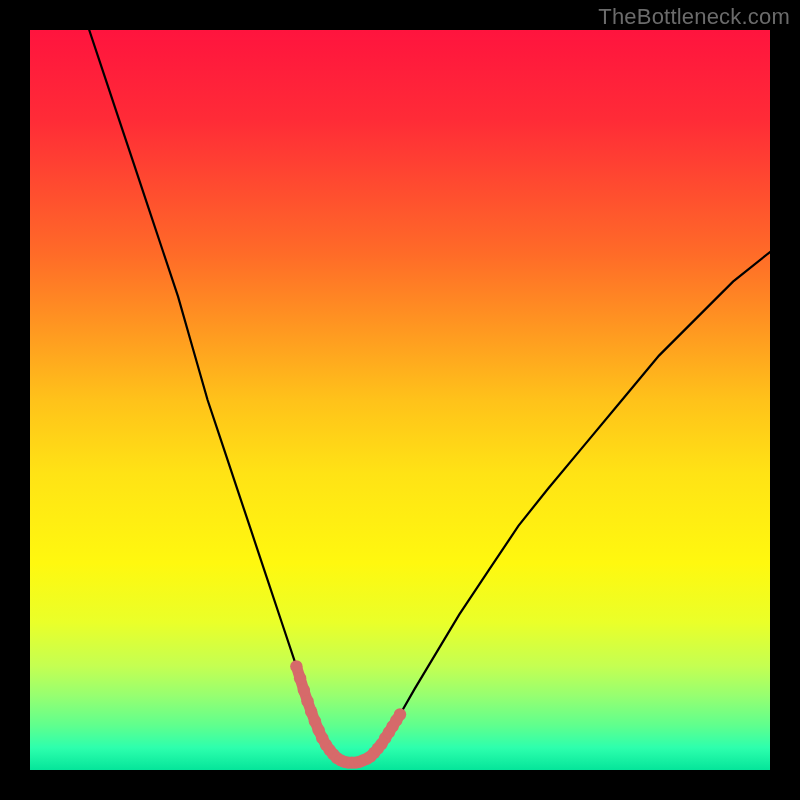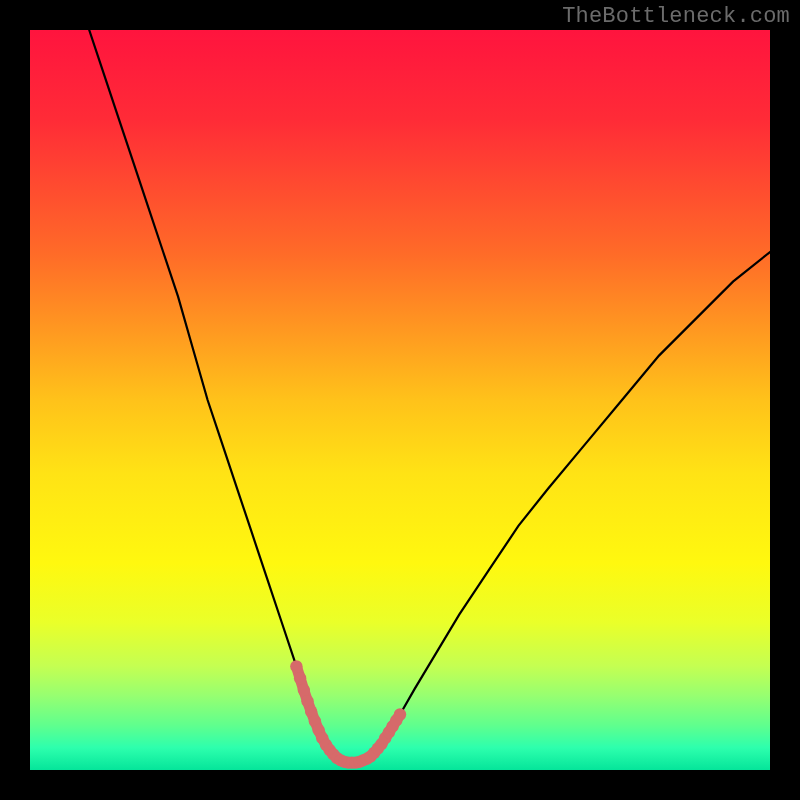--- a/index.html
+++ b/index.html
@@ -21,21 +21,20 @@
   }
   .watermark {
     position: absolute;
     top: 4px;
     right: 10px;
     color: #6b6b6b;
     font-size: 22px;
     font-weight: 500;
     letter-spacing: 0.2px;
     z-index: 30;
-    font-family: Liberation Mono, monospace;
   }
   svg.plot {
     position: absolute;
     top: 30px;
     left: 30px;
     width: 740px;
     height: 740px;
     display: block;
   }
 </style>

